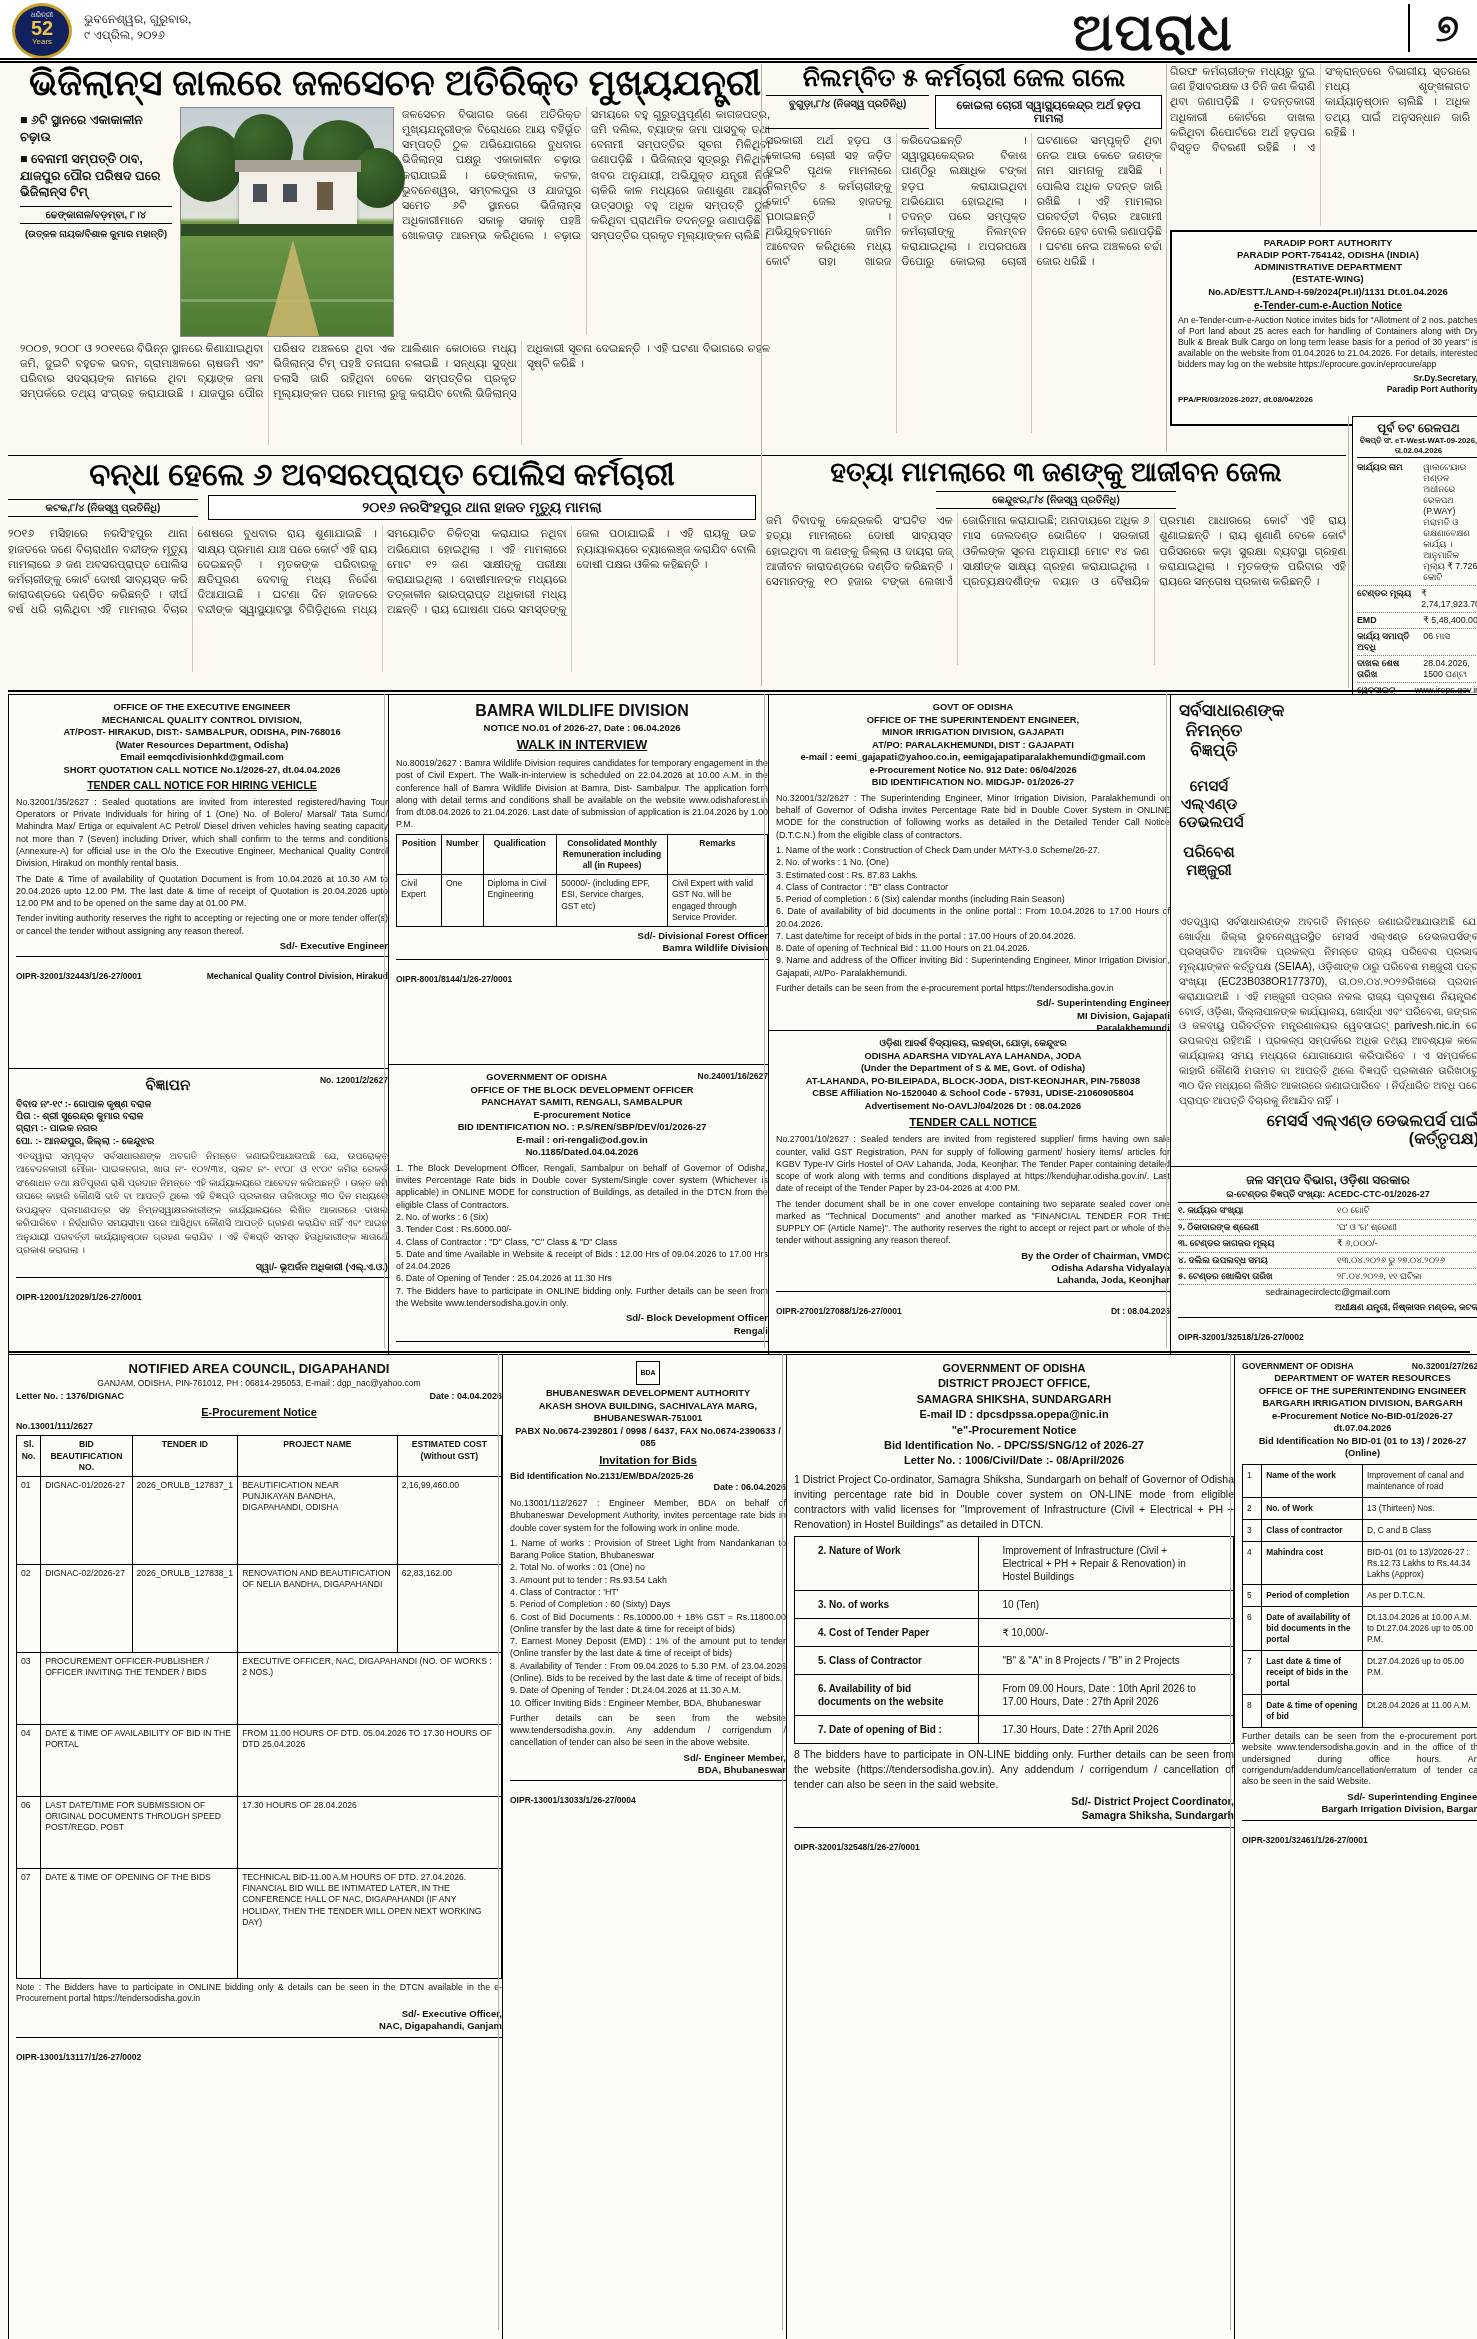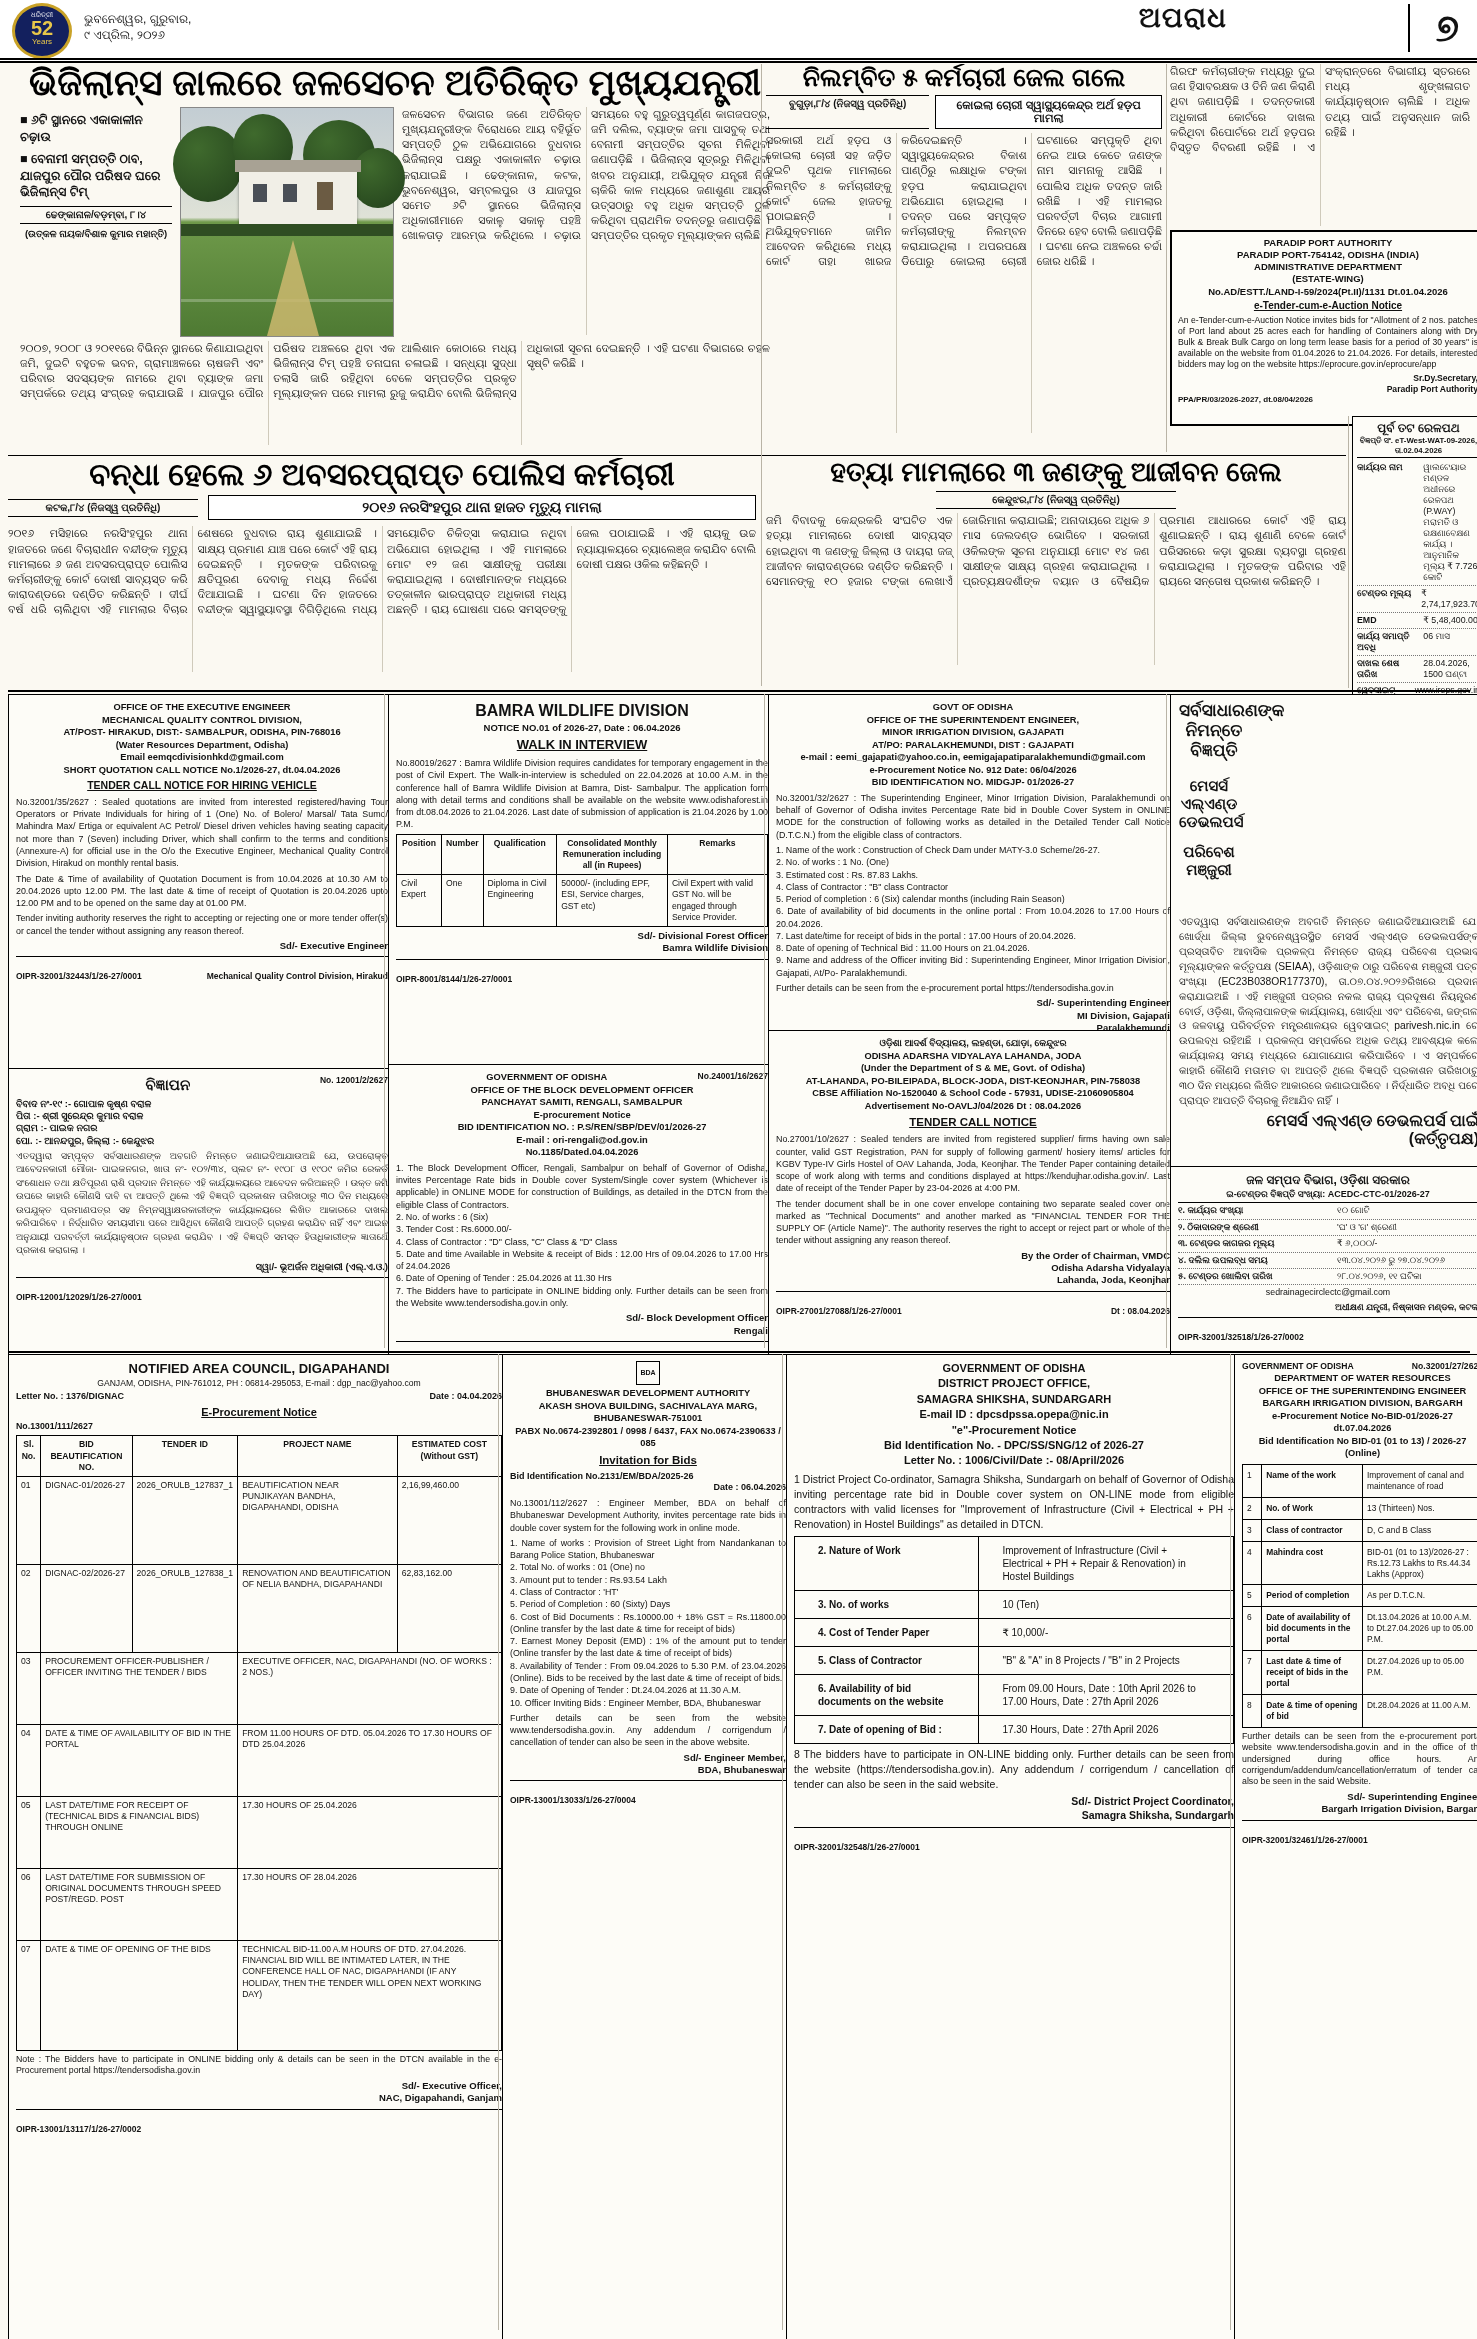--- a/index.html
+++ b/index.html
@@ -10,21 +10,21 @@
   .pre{white-space:pre-line}
   .jp{text-align:justify;margin:3px 0;}
   
   #masthead{left:0;top:0;width:1477px;height:58px;border-bottom:5px double #000;background:#fff;}
   #badge{position:absolute;left:12px;top:3px;width:54px;height:50px;border-radius:50%;
          background:#13205e;border:3px solid #c9a227;color:#e8c74a;text-align:center;line-height:1;}
   #badge .bt{font-size:7px;display:block;margin-top:5px;color:#fff;}
   #badge .bn{font-size:20px;font-weight:bold;display:block;}
   #badge .by2{font-size:8px;display:block;}
   #dateline{position:absolute;left:84px;top:12px;font-size:12px;line-height:1.3;}
-  #section-title{position:absolute;right:250px;top:2px;font-size:28px;font-weight:800;letter-spacing:1px;}
+  #section-title{position:absolute;right:244px;top:2px;font-size:52px;font-weight:800;letter-spacing:1px;}
   #pagenum{position:absolute;right:18px;top:4px;font-size:38px;font-weight:800;border-left:2px solid #000;padding-left:26px;line-height:48px;}
   
   .hl{font-weight:800;color:#000;line-height:1.08;margin:0 0 4px 0;}
   .by{font-size:10px;font-weight:bold;text-align:center;border-top:1px solid #000;border-bottom:1px solid #000;padding:2px 0;margin:4px 0;}
   .kick{border:1.5px solid #000;font-weight:bold;text-align:center;font-size:13px;padding:3px 6px;background:#fff;}
   .blt{font-size:12.5px;font-weight:bold;line-height:1.35;margin:5px 0;}
   .body-sm{font-size:11px;line-height:1.38;text-align:justify;}
   .cols2{column-count:2;column-gap:10px;column-rule:1px solid #cfcabb;}
   .cols3{column-count:3;column-gap:10px;column-rule:1px solid #cfcabb;}
   .cols4{column-count:4;column-gap:10px;column-rule:1px solid #cfcabb;}
@@ -420,25 +420,20 @@
         <td>03</td>
         <td colspan="2">PROCUREMENT OFFICER-PUBLISHER / OFFICER INVITING THE TENDER / BIDS</td>
         <td colspan="2">EXECUTIVE OFFICER, NAC, DIGAPAHANDI (NO. OF WORKS : 2 NOS.)</td>
       </tr>
       <tr style="height:72px;">
         <td>04</td>
         <td colspan="2">DATE &amp; TIME OF AVAILABILITY OF BID IN THE PORTAL</td>
         <td colspan="2">FROM 11.00 HOURS OF DTD. 05.04.2026 TO 17.30 HOURS OF DTD 25.04.2026</td>
       </tr>
       <tr style="height:72px;">
-        <td>05</td>
-        <td colspan="2">LAST DATE/TIME FOR RECEIPT OF (TECHNICAL BIDS &amp; FINANCIAL BIDS) THROUGH ONLINE</td>
-        <td colspan="2">17.30 HOURS OF 25.04.2026</td>
-      </tr>
-      <tr style="height:72px;">
         <td>06</td>
         <td colspan="2">LAST DATE/TIME FOR SUBMISSION OF ORIGINAL DOCUMENTS THROUGH SPEED POST/REGD. POST</td>
         <td colspan="2">17.30 HOURS OF 28.04.2026</td>
       </tr>
       <tr style="height:110px;">
         <td>07</td>
         <td colspan="2">DATE &amp; TIME OF OPENING OF THE BIDS</td>
         <td colspan="2">TECHNICAL BID-11.00 A.M HOURS OF DTD. 27.04.2026. FINANCIAL BID WILL BE INTIMATED LATER, IN THE CONFERENCE HALL OF NAC, DIGAPAHANDI (IF ANY HOLIDAY, THEN THE TENDER WILL OPEN NEXT WORKING DAY)</td>
       </tr>
     </tbody>

